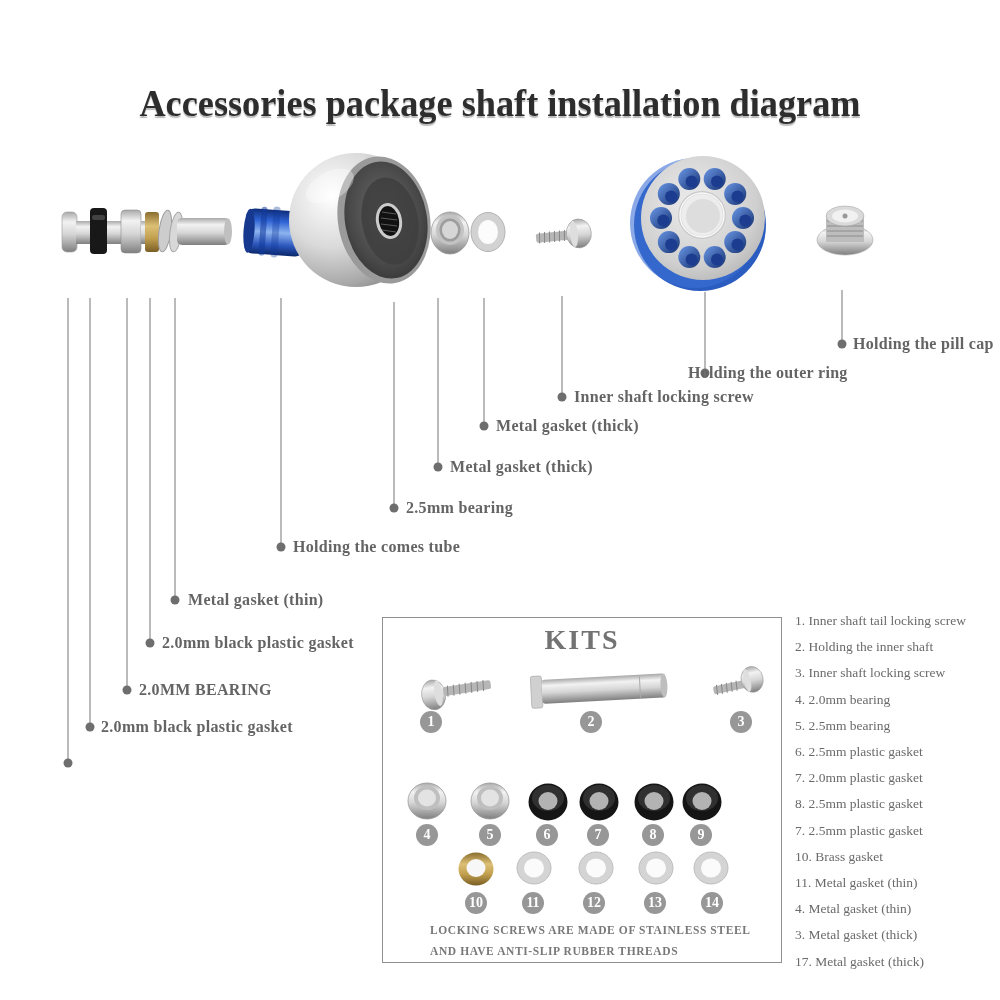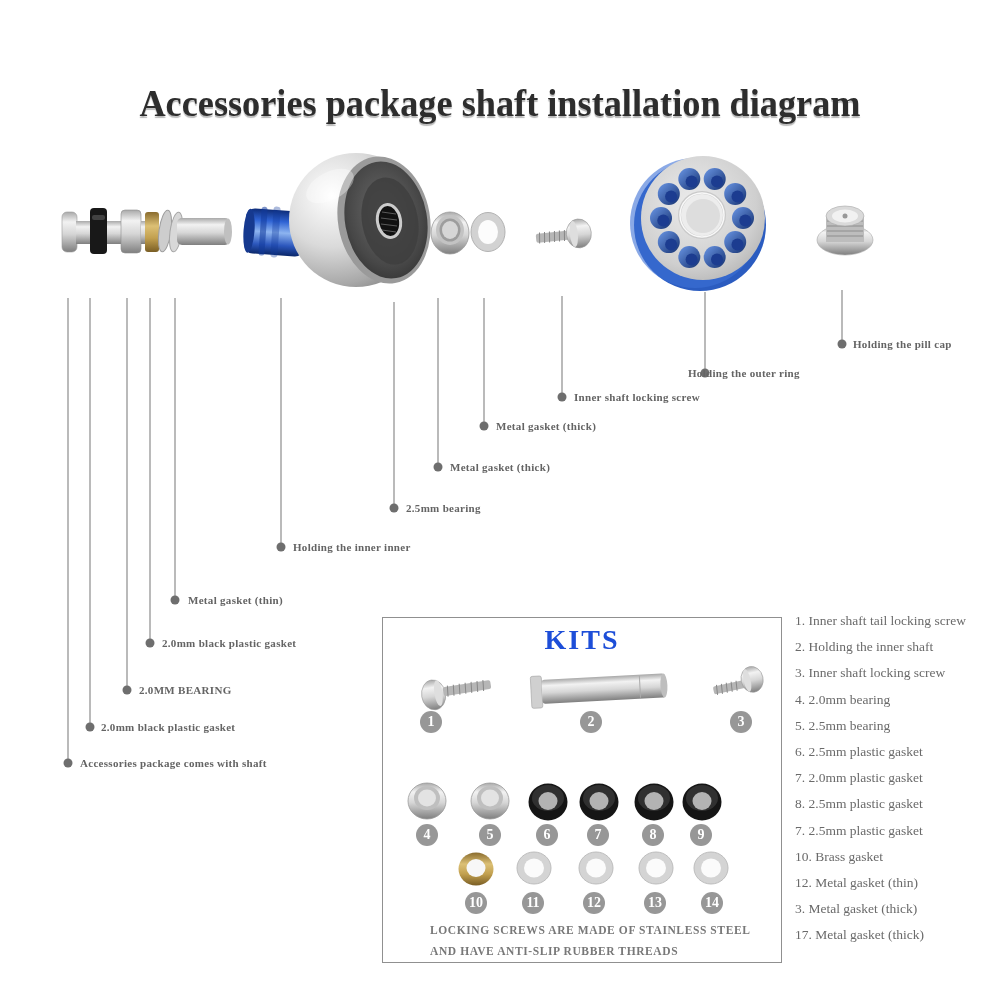--- a/index.html
+++ b/index.html
@@ -2,26 +2,26 @@
 <html><head>
 <meta charset="utf-8">
 <style>
   html,body{margin:0;padding:0;background:#ffffff;}
   .canvas{position:relative;width:1000px;height:1000px;background:#ffffff;overflow:hidden;
           font-family:Liberation Serif, serif;margin-top:40px;}
   .page-title{position:absolute;left:0;top:42px;width:1000px;text-align:center;
               font-size:37px;font-weight:bold;color:#2d2d2d;letter-spacing:0px;
               text-shadow:0 1.5px 1px rgba(0,0,0,0.28);transform:scaleX(0.98);}
   svg.layer{position:absolute;left:0;top:0;}
-  .callout-label{position:absolute;font-size:11px;font-weight:bold;color:#646464;
+  .callout-label{position:absolute;font-size:16px;font-weight:bold;color:#646464;
                  line-height:18px;white-space:nowrap;letter-spacing:0.3px;}
   .kits-box{position:absolute;left:382px;top:577px;width:400px;height:346px;
             border:1px solid #909090;box-sizing:border-box;}
   .kits-title{position:absolute;left:382px;top:584px;width:400px;text-align:center;
-              font-size:28px;font-weight:bold;color:#1d4ed8;letter-spacing:2px;}
+              font-size:28px;font-weight:bold;color:#737373;letter-spacing:2px;}
   .kit-num{position:absolute;width:22px;height:22px;border-radius:50%;background:#979797;
            color:#ffffff;font-size:14px;font-weight:bold;text-align:center;line-height:22px;
            transform:translate(-50%,-50%);}
   .kits-note{position:absolute;left:430px;width:340px;font-size:11.5px;font-weight:bold;
              color:#787878;letter-spacing:0.6px;white-space:nowrap;}
   .parts-list{position:absolute;left:795px;top:568px;width:200px;}
   .parts-list-item{font-size:13.5px;color:#6a6a6a;line-height:26.2px;white-space:nowrap;}
 </style>
 </head>
 <body>
@@ -290,26 +290,25 @@
     <g>
       <ellipse cx="656" cy="828" rx="17" ry="16" fill="#d4d4d4" stroke="#bdbdbd" stroke-width="1"></ellipse>
       <ellipse cx="656" cy="828" rx="10" ry="9.5" fill="#fbfbfb"></ellipse>
     </g>
     <g>
       <ellipse cx="711" cy="828" rx="17" ry="16" fill="#d4d4d4" stroke="#bdbdbd" stroke-width="1"></ellipse>
       <ellipse cx="711" cy="828" rx="10" ry="9.5" fill="#fbfbfb"></ellipse>
     </g>
   </svg>
 
-  <div class="callout-label" style="left:80px;top:714px">Accessories package comes with shaft</div>
   <div class="callout-label" style="left:101px;top:678px">2.0mm black plastic gasket</div>
   <div class="callout-label" style="left:139px;top:641px">2.0MM BEARING</div>
   <div class="callout-label" style="left:162px;top:594px">2.0mm black plastic gasket</div>
   <div class="callout-label" style="left:188px;top:551px">Metal gasket (thin)</div>
-  <div class="callout-label" style="left:293px;top:498px">Holding the inner inner</div>
+  <div class="callout-label" style="left:293px;top:498px">Holding the comes tube</div>
   <div class="callout-label" style="left:406px;top:459px">2.5mm bearing</div>
   <div class="callout-label" style="left:450px;top:418px">Metal gasket (thick)</div>
   <div class="callout-label" style="left:496px;top:377px">Metal gasket (thick)</div>
   <div class="callout-label" style="left:574px;top:348px">Inner shaft locking screw</div>
   <div class="callout-label" style="left:688px;top:324px">Holding the outer ring</div>
   <div class="callout-label" style="left:853px;top:295px">Holding the pill cap</div>
 
   <div class="kits-box"></div>
   <div class="kits-title">KITS</div>
 
@@ -335,18 +334,19 @@
     <div class="parts-list-item">1. Inner shaft tail locking screw</div>
     <div class="parts-list-item">2. Holding the inner shaft</div>
     <div class="parts-list-item">3. Inner shaft locking screw</div>
     <div class="parts-list-item">4. 2.0mm bearing</div>
     <div class="parts-list-item">5. 2.5mm bearing</div>
     <div class="parts-list-item">6. 2.5mm plastic gasket</div>
     <div class="parts-list-item">7. 2.0mm plastic gasket</div>
     <div class="parts-list-item">8. 2.5mm plastic gasket</div>
     <div class="parts-list-item">7. 2.5mm plastic gasket</div>
     <div class="parts-list-item">10. Brass gasket</div>
-    <div class="parts-list-item">12. Metal gasket (thin)</div>
+    <div class="parts-list-item">11. Metal gasket (thin)</div>
+    <div class="parts-list-item">4. Metal gasket (thin)</div>
     <div class="parts-list-item">3. Metal gasket (thick)</div>
     <div class="parts-list-item">17. Metal gasket (thick)</div>
   </div>
 
 </div>
 
 </body></html>

